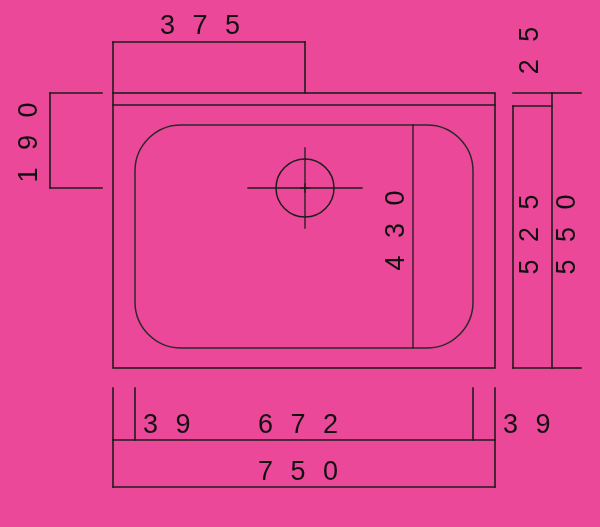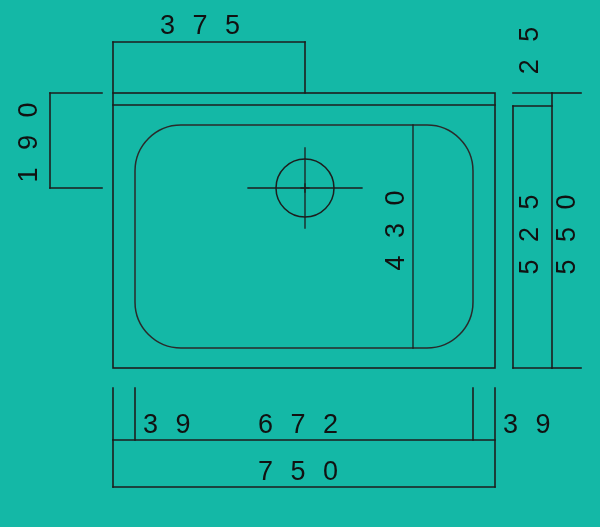--- a/index.html
+++ b/index.html
@@ -11,21 +11,21 @@
   body {
     width: 600px;
     height: 527px;
     overflow: hidden;
     font-family: "Liberation Sans", sans-serif;
   }
   #drawing-root {
     position: relative;
     width: 600px;
     height: 527px;
-    background: #14b8a6;
+    background: #ec4899;
   }
   svg#cad-svg {
     display: block;
     width: 600px;
     height: 527px;
   }
   .ln {
     stroke: #1d1d1d;
     stroke-width: 1.6;
     fill: none;

